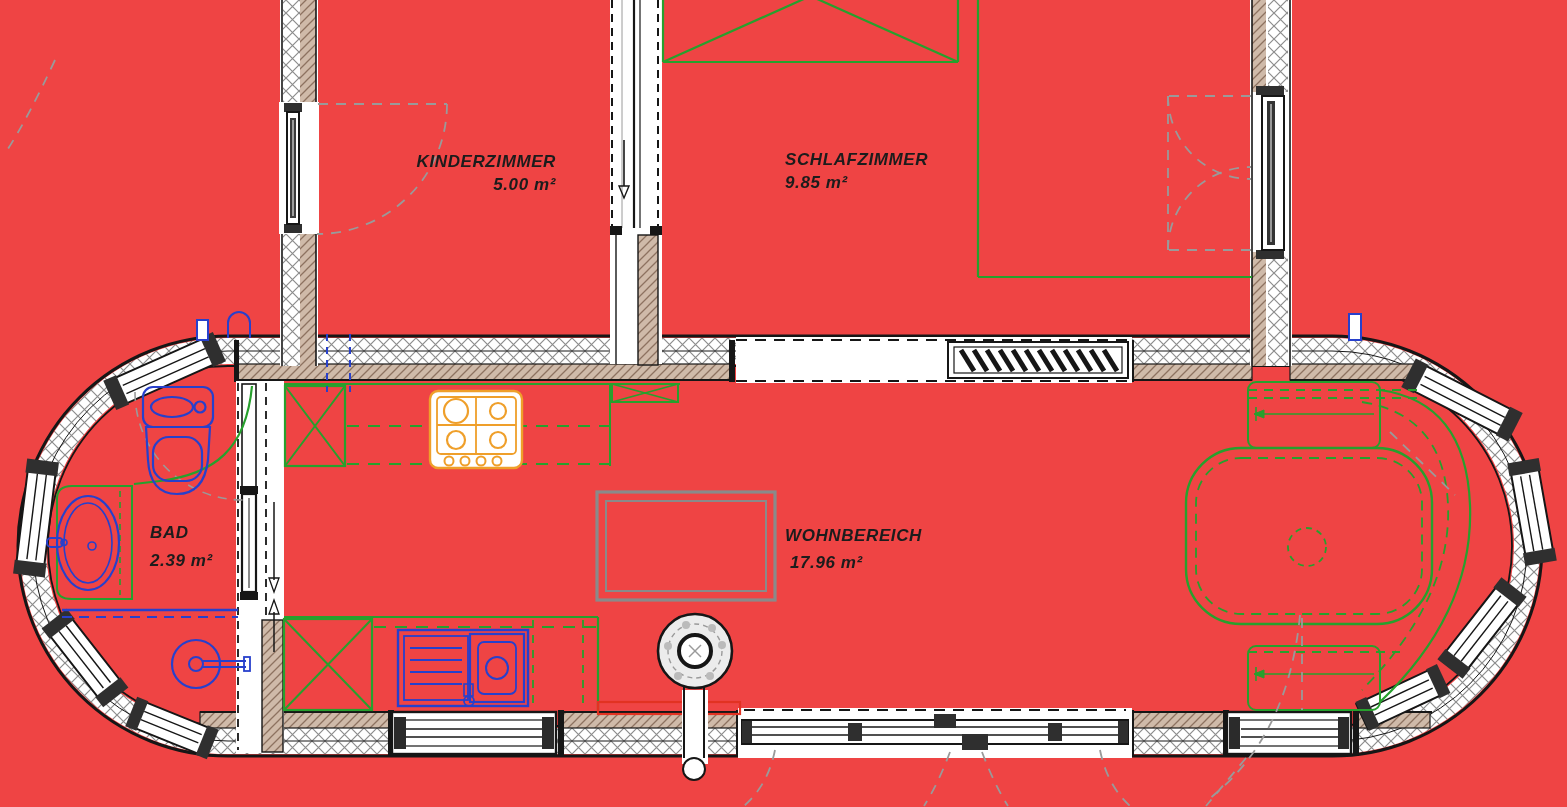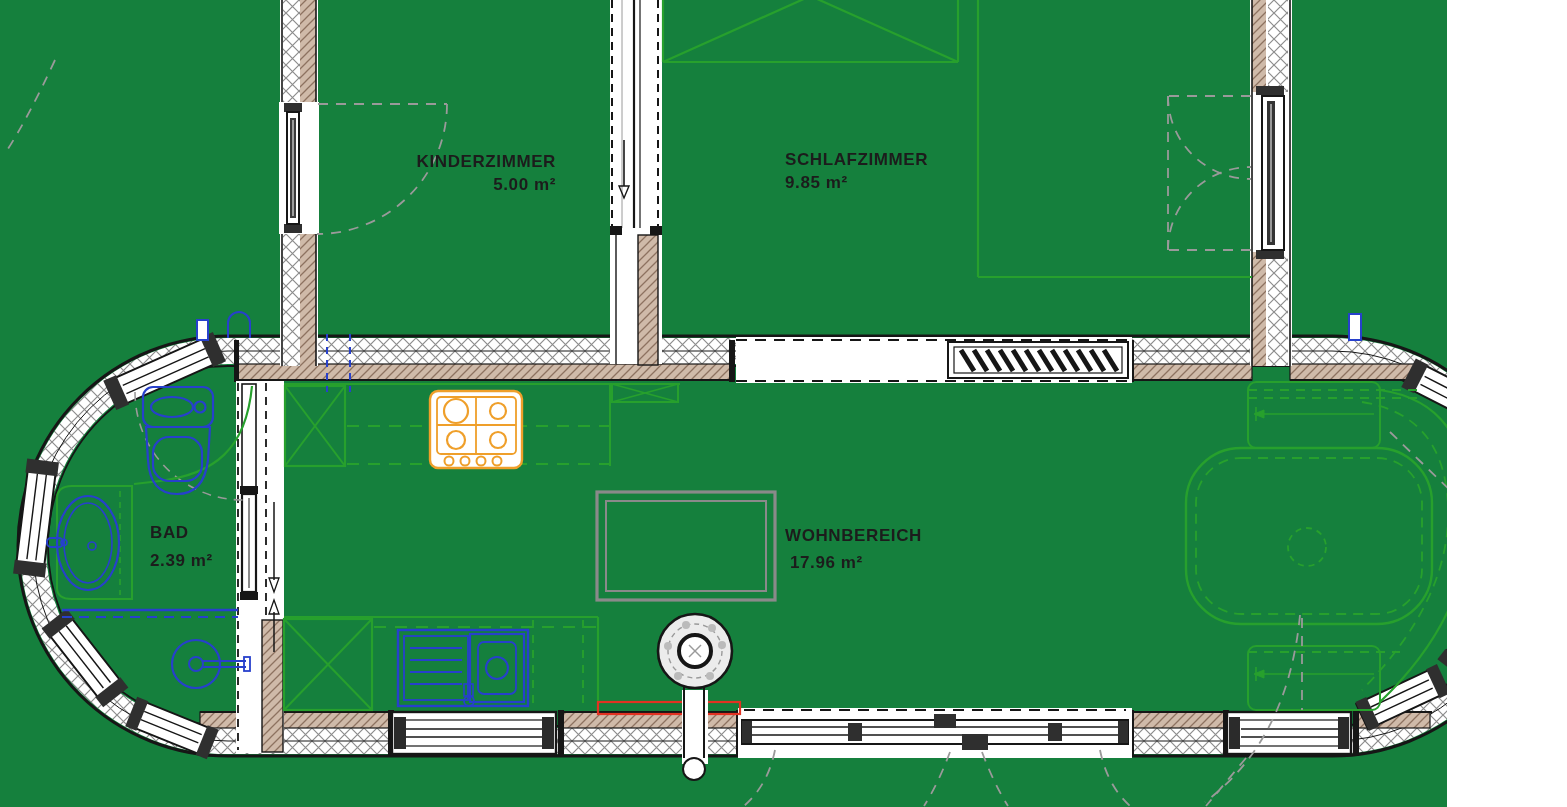--- a/index.html
+++ b/index.html
@@ -1,17 +1,17 @@
 <!DOCTYPE html>
 <html><head>
 <meta charset="utf-8">
 <style>
   html,body{margin:0;padding:0;background:#ffffff;}
-  .stage{position:relative;width:1447px;height:807px;background:#15803d;overflow:hidden;
-         font-family:"Liberation Sans", sans-serif;}
+  .stage{position:relative;width:1567px;height:807px;background:#ef4444;overflow:hidden;
+         font-family:"Liberation Sans", sans-serif;font-style:italic;}
   svg{display:block;}
   text.room-name, text.room-area{
     font-family:"Liberation Sans", sans-serif;
     font-size:17px;font-weight:600;letter-spacing:.6px;fill:#1c1c1c;
   }
 </style>
 </head>
 <body>
 
 <div class="stage">

